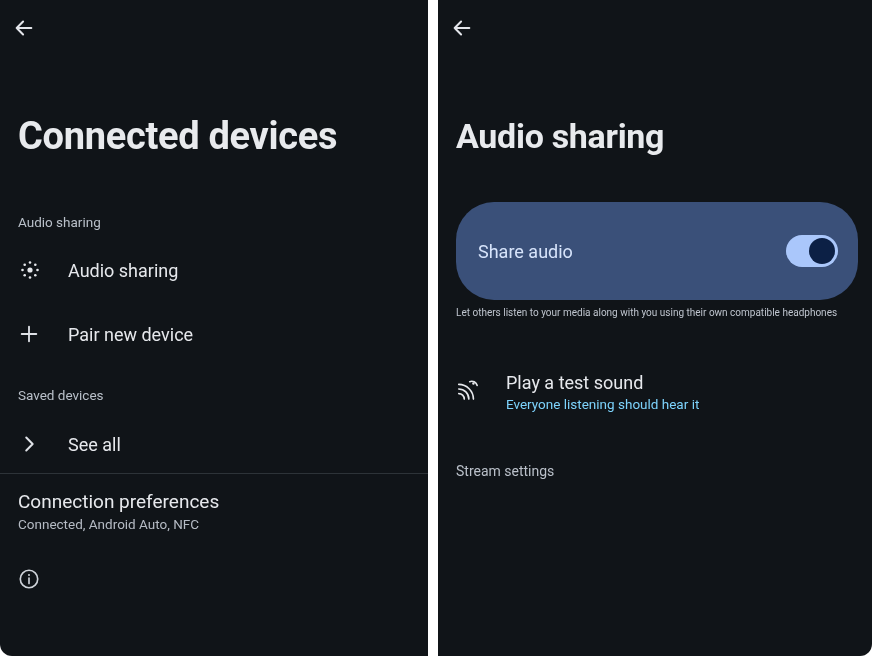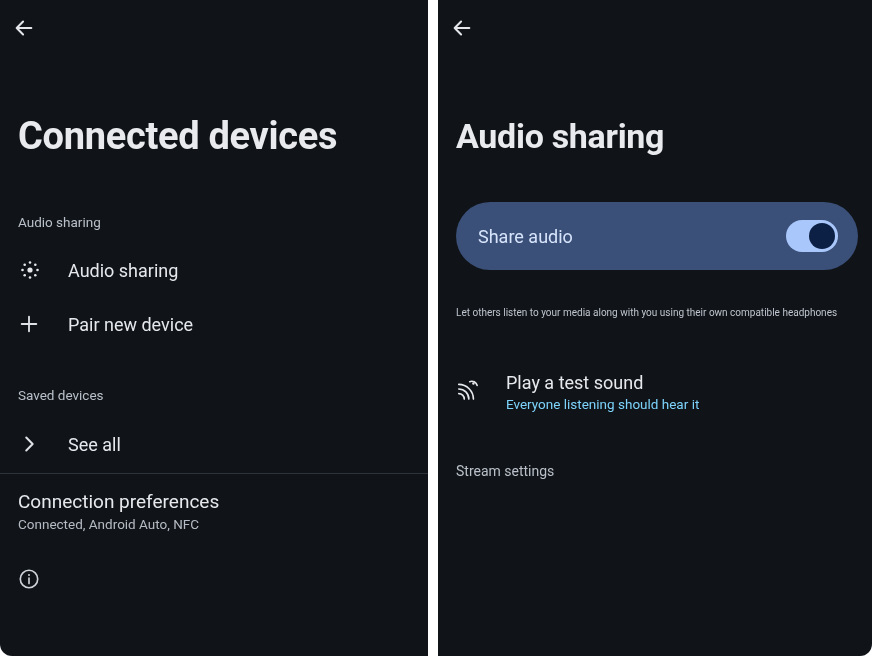--- a/index.html
+++ b/index.html
@@ -100,21 +100,21 @@
     }
     .row .row-label {
       font-size: 18px;
       color: #e6e8ec;
     }
     .left .row-audio {
       top: 252px;
       height: 36px;
     }
     .left .row-pair {
-      top: 306px;
+      top: 316px;
       height: 36px;
     }
     .left .sec-saved {
       position: absolute;
       top: 387px;
       left: 18px;
     }
     .left .row-seeall {
       top: 424px;
       height: 40px;
@@ -168,21 +168,21 @@
     
     .dots-svg { width: 24px; height: 24px; }
     .dots-svg circle { fill: #e6e8ec; }
 
     
     .right .share-card {
       position: absolute;
       top: 202px;
       left: 18px;
       right: 14px;
-      height: 68px;
+      height: 98px;
       background: #3a5079;
       border-radius: 38px;
       display: flex;
       align-items: center;
       justify-content: space-between;
       padding: 0 20px 0 22px;
       cursor: pointer;
     }
     .right .share-label {
       font-size: 18px;

